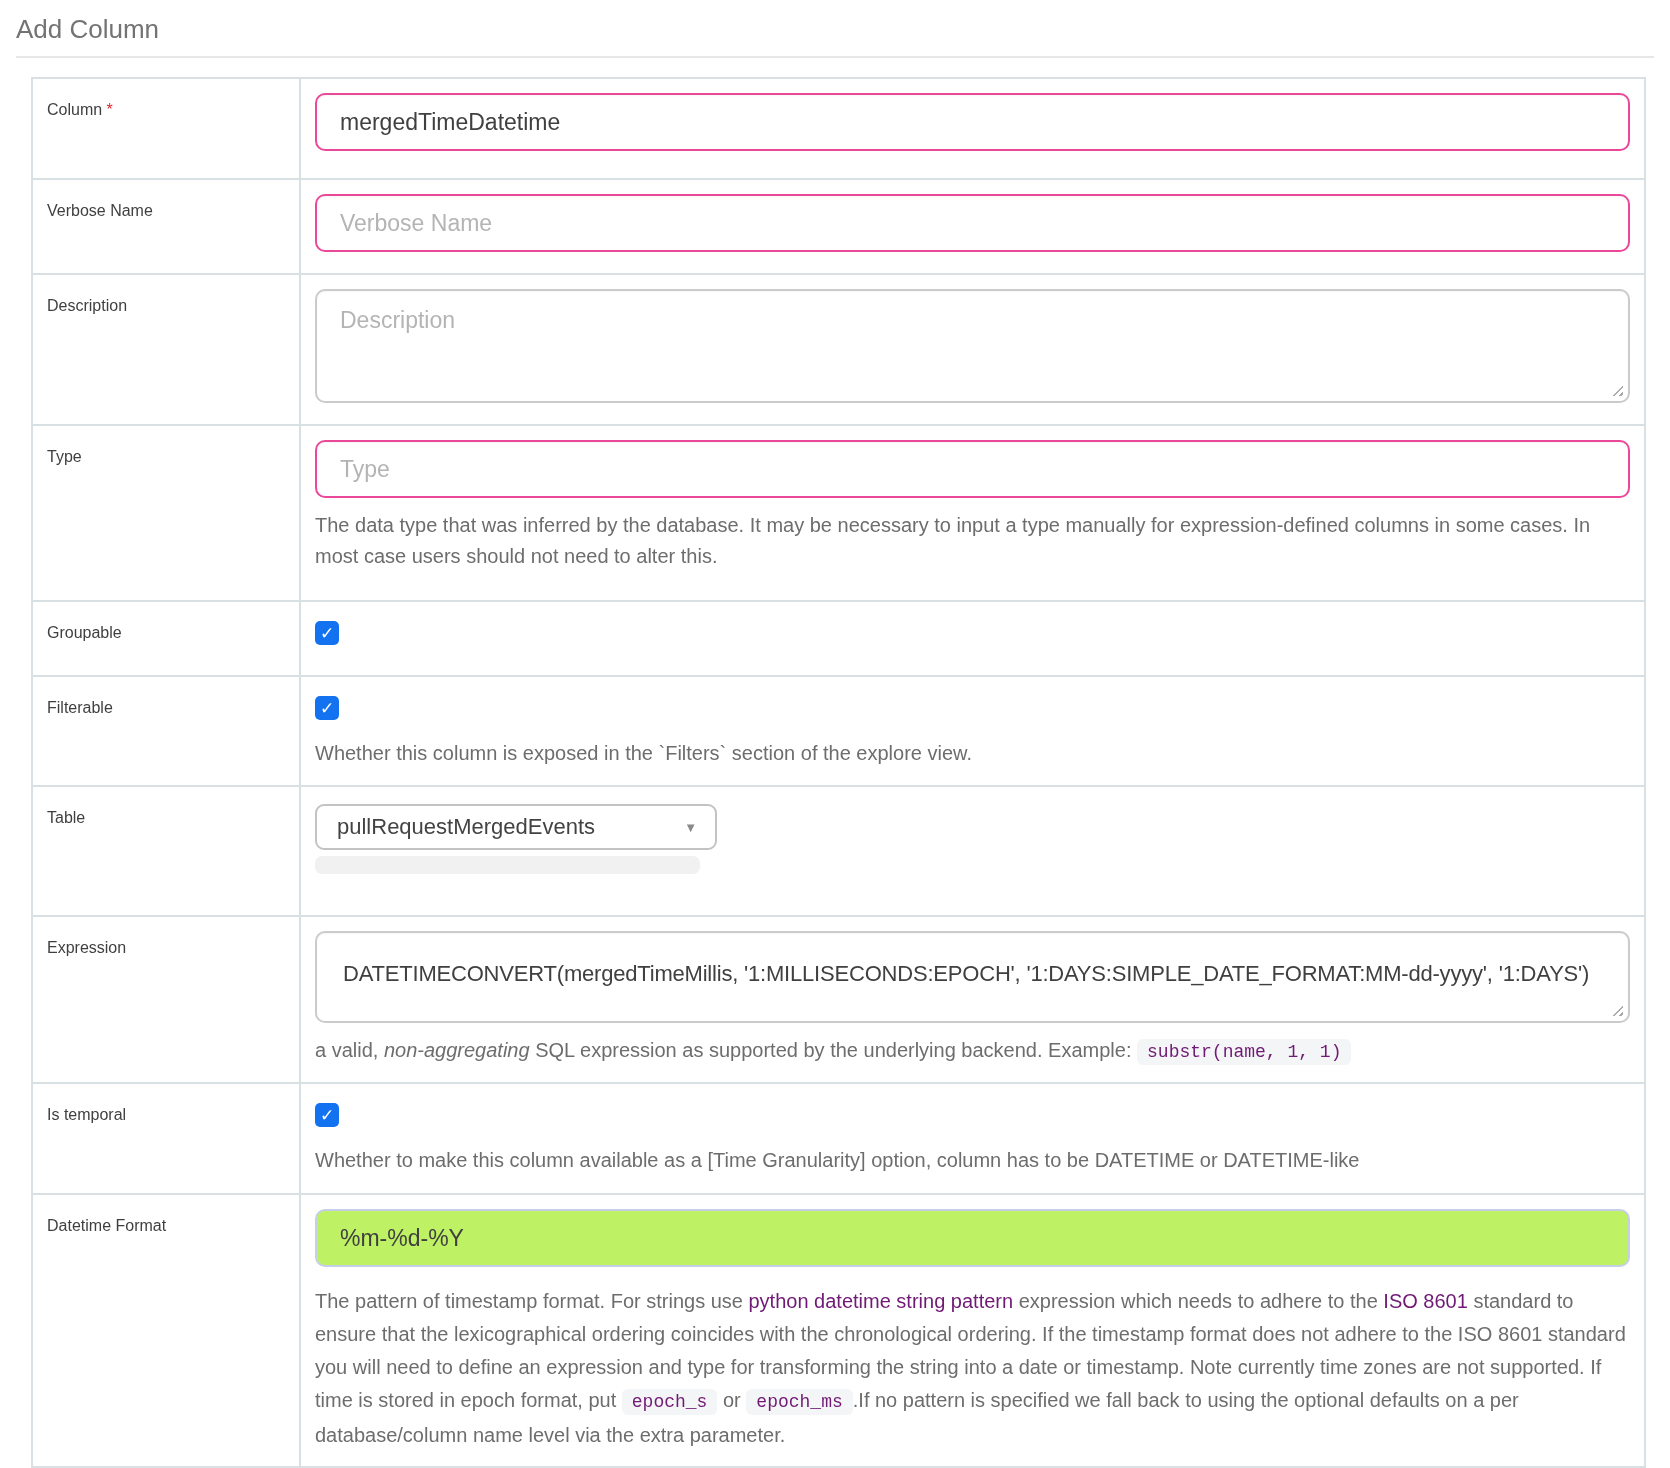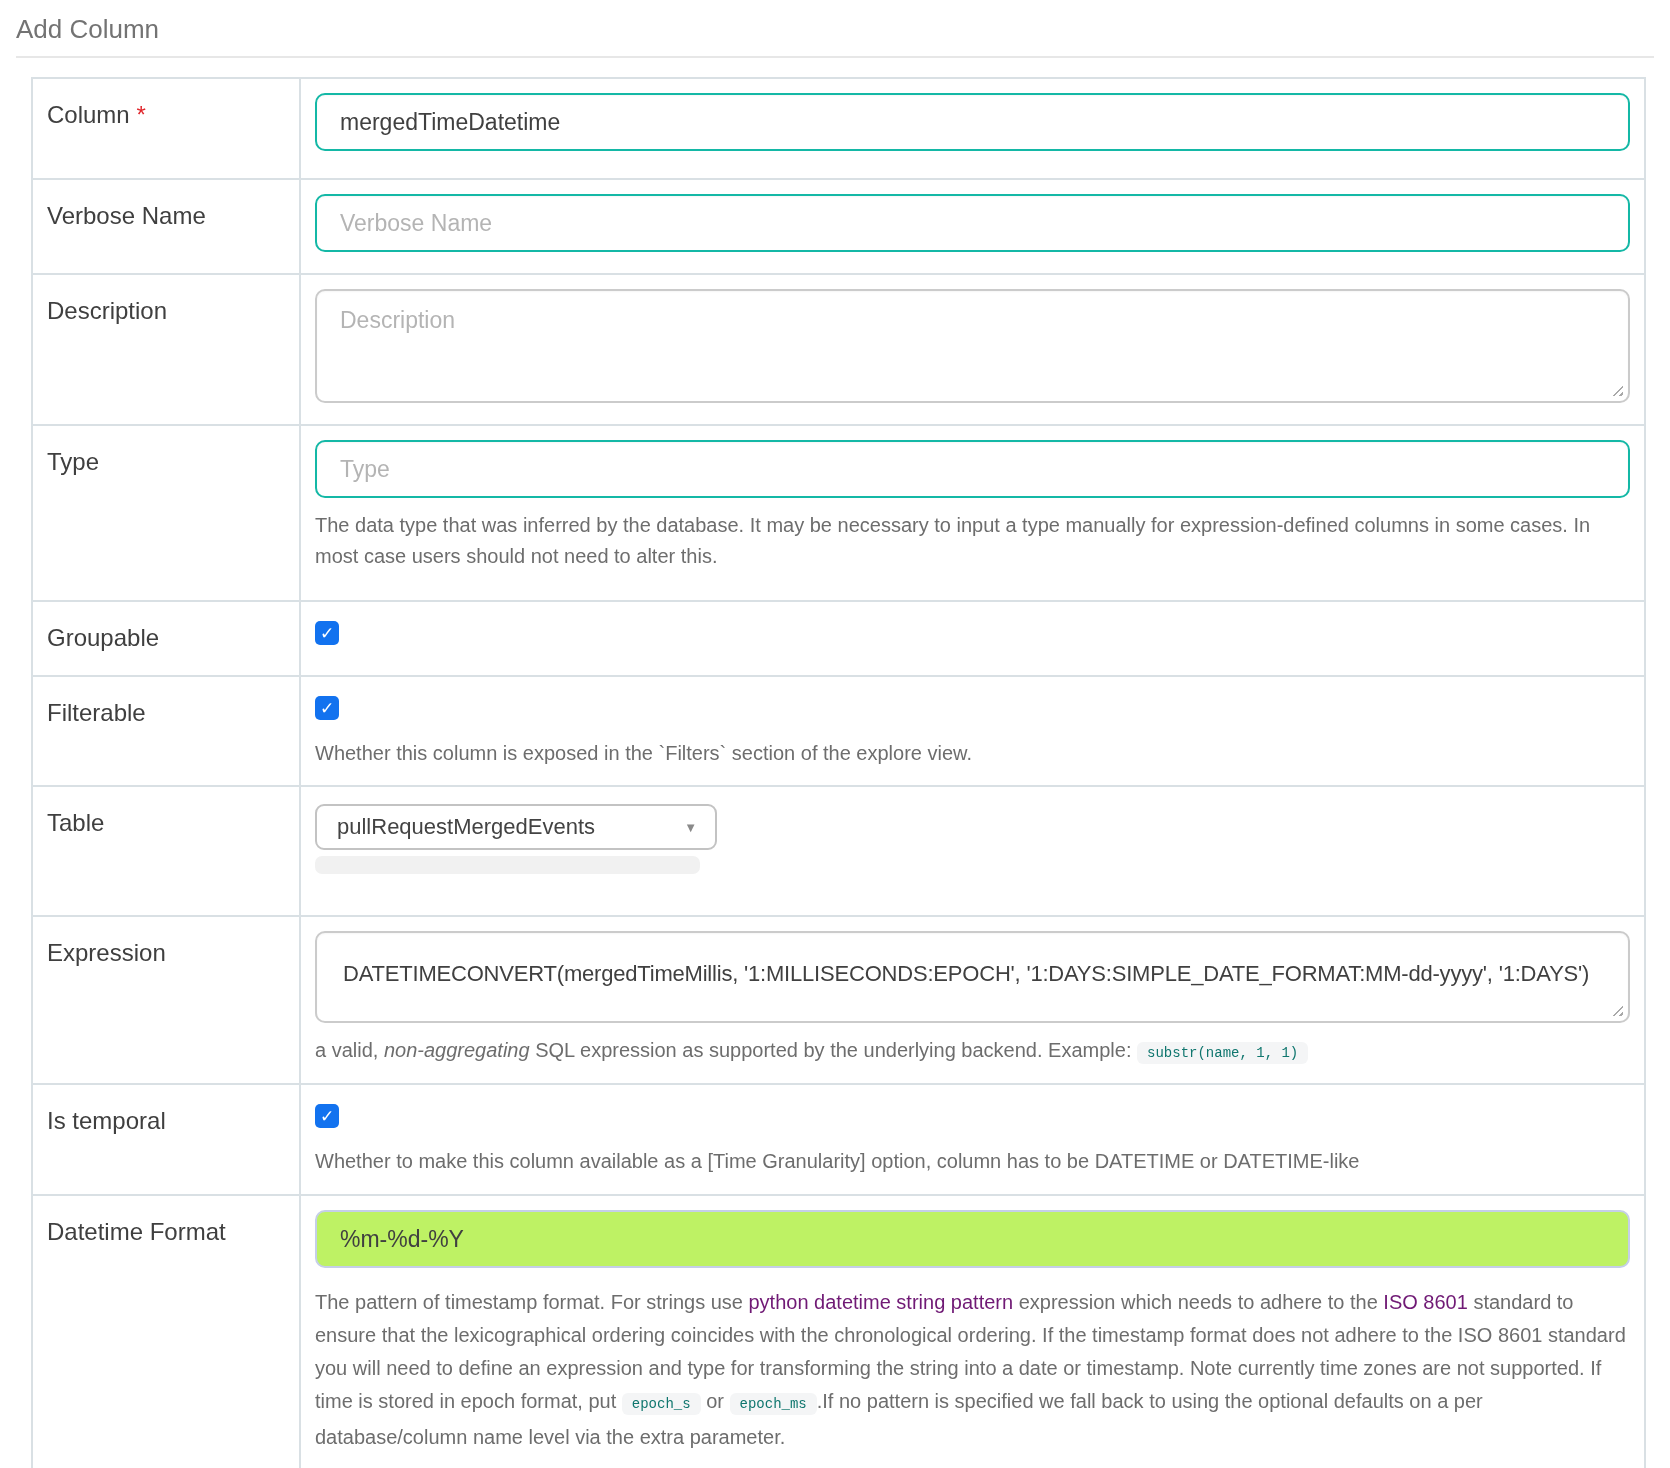--- a/index.html
+++ b/index.html
@@ -18,40 +18,40 @@
     margin: 19px 24px 0 31px;
     border: 2px solid #d9e0e4;
     width: 1615px;
   }
   .frow { display: flex; align-items: stretch; }
   .frow + .frow { border-top: 2px solid #d9e0e4; }
   .label-cell {
     width: 268px; flex: 0 0 268px;
     border-right: 2px solid #d9e0e4;
     padding: 22px 10px 8px 14px;
-    font-size: 24px; color: #3f3f3f;
+    font-size: 16px; color: #3f3f3f;
   }
   .content-cell { flex: 1 1 auto; padding: 14px 14px 14px 14px; min-width: 0; }
 
   .r-column { min-height: 99px; }
   .r-verbose { min-height: 95px; }
   .r-description { min-height: 151px; }
   .r-type { min-height: 176px; }
   .r-groupable { min-height: 75px; justify-content: center; }
   .r-filterable { min-height: 110px; }
   .r-table { min-height: 130px; }
   .r-expression { min-height: 165px; }
   .r-temporal { min-height: 111px; }
   .r-datetime { min-height: 248px; }
 
   .req { color: #e0262c; }
 
   input.text-input {
     width: 100%; height: 58px;
-    border: 2px solid #14b8a6; border-radius: 10px;
+    border: 2px solid #ec4899; border-radius: 10px;
     padding: 0 23px;
     font-family: inherit; font-size: 23px; color: #404040;
     outline: none; background: #fff;
     box-shadow: inset 0 1px 2px rgba(0,0,0,0.04);
   }
   input.text-input::placeholder, textarea::placeholder { color: #b4b4b4; opacity: 1; }
 
   .ta-wrap { position: relative; width: 100%; }
   textarea.area-input {
     width: 100%;
@@ -99,21 +99,21 @@
   }
   .select-value { flex: 1 1 auto; }
   .select-caret { color: #8a8a8a; font-size: 13px; margin-left: 10px; }
   .select-shadow {
     width: 385px; height: 18px; margin-top: 6px;
     background: #f1f1f1; border-radius: 7px;
   }
 
   .code-chip {
     font-family: "Liberation Mono", "DejaVu Sans Mono", monospace;
-    font-size: 14px; color: #0f766e;
+    font-size: 18px; color: #701a75;
     background: #f4f5f6; border-radius: 6px;
     padding: 3px 10px; white-space: nowrap;
   }
   .inline-link { color: #701a75; cursor: pointer; text-decoration: none; }
 
   input.datetime-input {
     background: #bef264; border-color: #c5cfe8;
     box-shadow: none;
   }
 </style>

